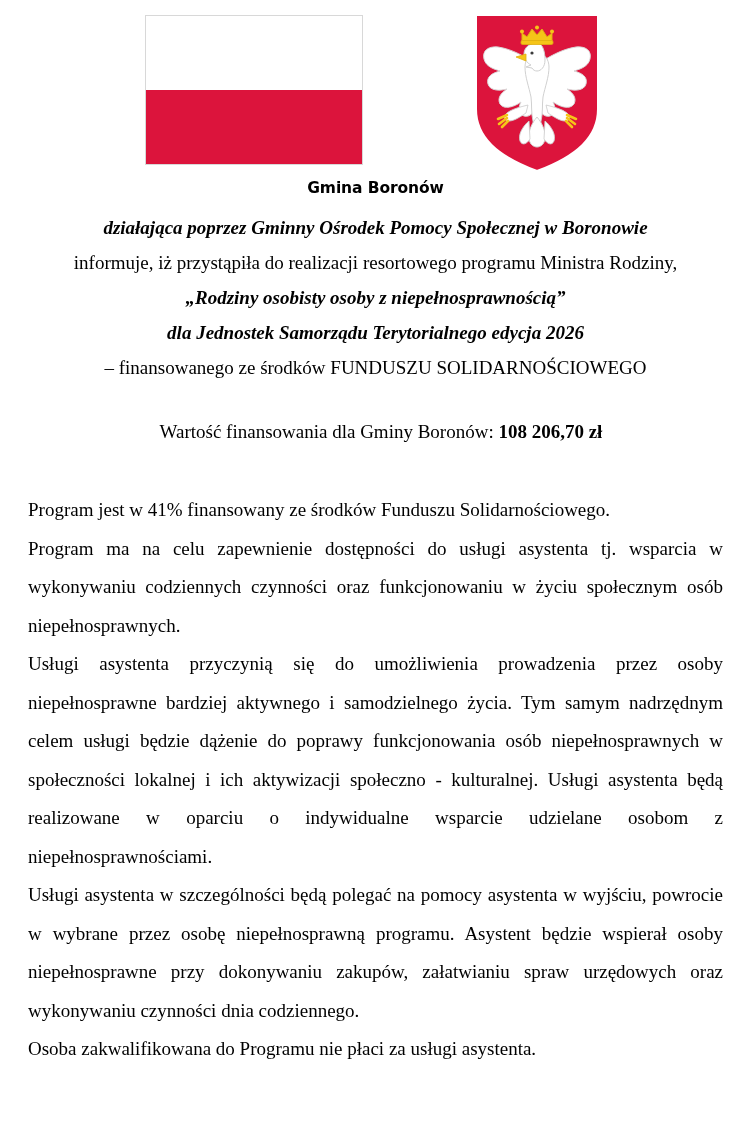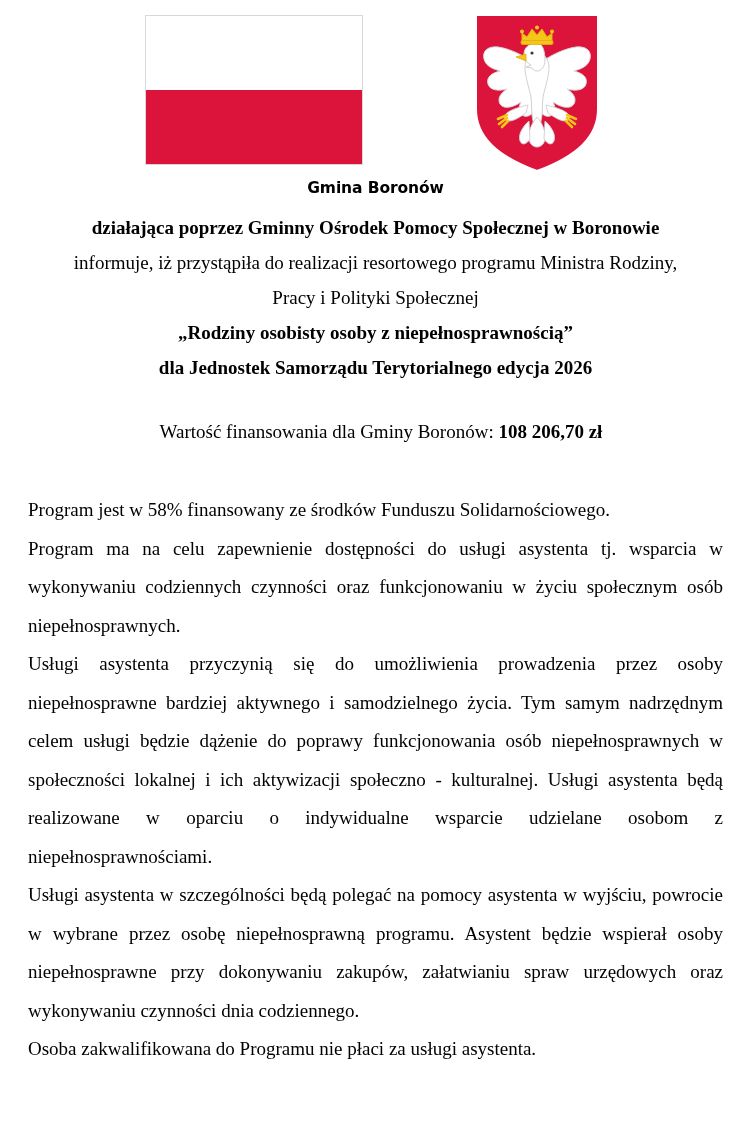--- a/index.html
+++ b/index.html
@@ -79,21 +79,21 @@
     margin: 0;
     padding: 0;
     text-align: center;
   }
   .head-line {
     font-size: 19px;
     line-height: 35px;
     margin: 0;
     padding: 0;
   }
-  .head-line.bold { font-weight: bold; }
+  .head-line.bold { font-weight: bold; font-style: italic; }
   .head-line.spaced-top { padding-top: 12px; }
 
   .funding-line {
     text-align: center;
     font-size: 19px;
     line-height: 30px;
     margin: 0;
     padding-top: 32px;
     padding-left: 11px;
   }
@@ -182,30 +182,30 @@
       </svg>
     </div>
 
   </div>
 
   <div class="gmina-name">Gmina Boronów</div>
 
   <div class="head-block">
     <div class="head-line bold spaced-top">działająca poprzez Gminny Ośrodek Pomocy Społecznej w Boronowie</div>
     <div class="head-line">informuje, iż przystąpiła do realizacji resortowego programu Ministra Rodziny,</div>
-    <div class="head-line">Pracy i Polityki Społecznej</div>
     <div class="head-line bold">„Rodziny osobisty osoby z niepełnosprawnością”</div>
     <div class="head-line bold">dla Jednostek Samorządu Terytorialnego edycja 2026</div>
+    <div class="head-line">– finansowanego ze środków FUNDUSZU SOLIDARNOŚCIOWEGO</div>
   </div>
 
   <div class="funding-line">
     <span>Wartość finansowania dla Gminy Boronów: </span><span class="funding-amount">108 206,70 zł</span>
   </div>
 
   <div class="body-block">
-    <p class="para">Program jest w 58% finansowany ze środków Funduszu Solidarnościowego.</p>
+    <p class="para">Program jest w 41% finansowany ze środków Funduszu Solidarnościowego.</p>
     <p class="para">Program ma na celu zapewnienie dostępności do usługi asystenta tj. wsparcia w wykonywaniu codziennych czynności oraz funkcjonowaniu w życiu społecznym osób niepełnosprawnych.</p>
     <p class="para">Usługi asystenta przyczynią się do umożliwienia prowadzenia przez osoby niepełnosprawne bardziej aktywnego i samodzielnego życia. Tym samym nadrzędnym celem usługi będzie dążenie do poprawy funkcjonowania osób niepełnosprawnych w społeczności lokalnej i ich aktywizacji społeczno - kulturalnej. Usługi asystenta będą realizowane w oparciu o indywidualne wsparcie udzielane osobom z niepełnosprawnościami.</p>
     <p class="para">Usługi asystenta w szczególności będą polegać na pomocy asystenta w wyjściu, powrocie w wybrane przez osobę niepełnosprawną programu. Asystent będzie wspierał osoby niepełnosprawne przy dokonywaniu zakupów, załatwianiu spraw urzędowych oraz wykonywaniu czynności dnia codziennego.</p>
     <p class="para last-left">Osoba zakwalifikowana do Programu nie płaci za usługi asystenta.</p>
   </div>
 
 </div>
 
 </body></html>

